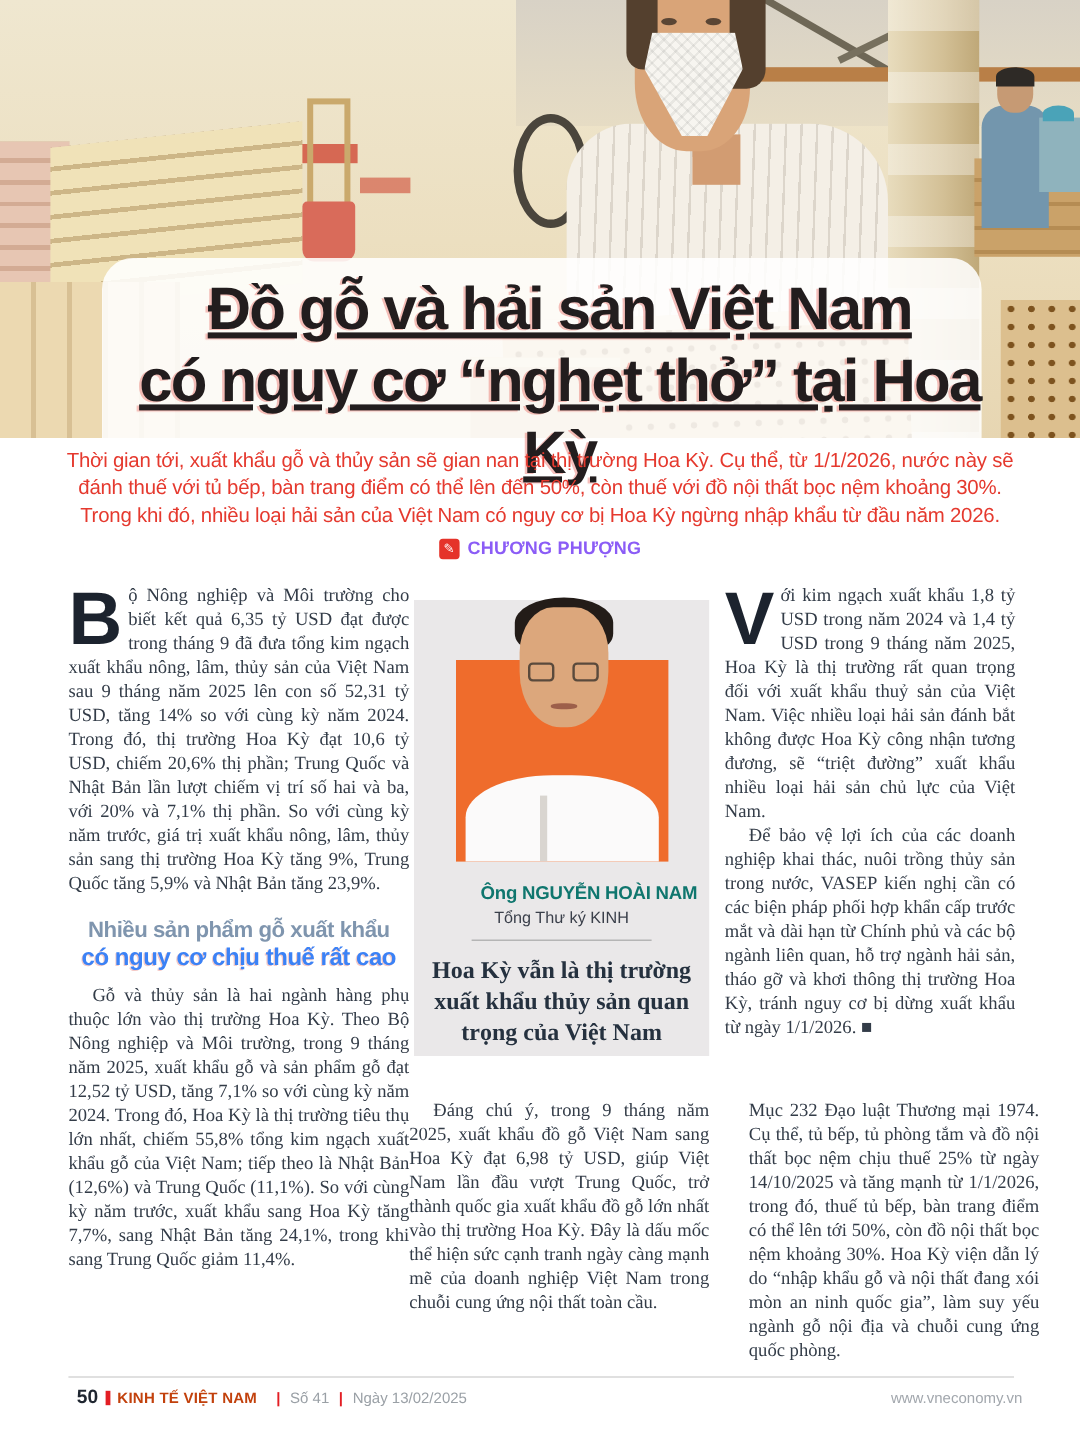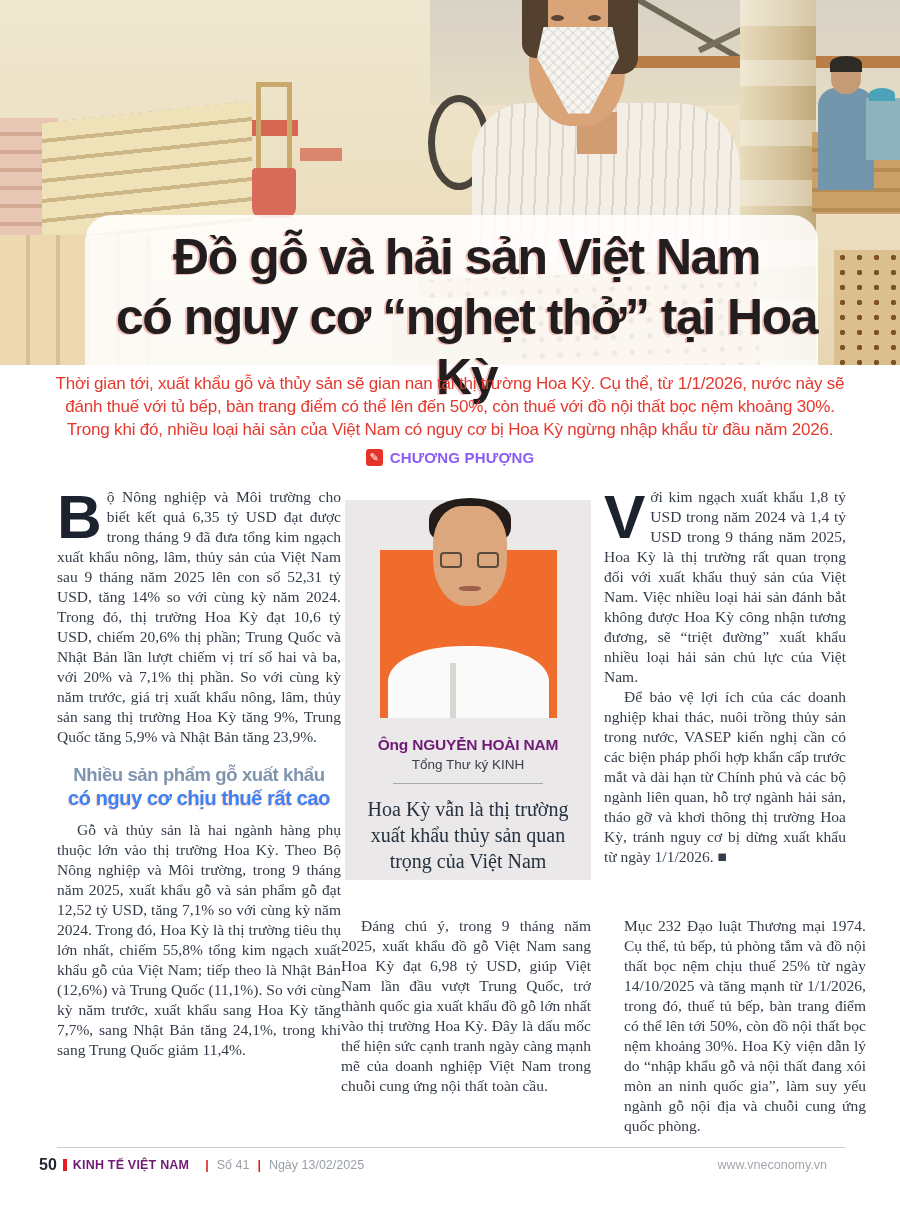--- a/index.html
+++ b/index.html
@@ -51,21 +51,21 @@
              background:radial-gradient(circle,#7d531f 2.5px,rgba(0,0,0,0) 3px) 4px 8px/18px 16px,#e0c38f;
              border-top:12px solid #f0debd;}
   .plainblock{left:392px;top:298px;width:125px;height:70px;background:#d4b888;border-top:8px solid #e9d3a6;}
   .banner1{left:228px;top:120px;width:70px;height:16px;background:#cf4a36;opacity:.8;}
   .banner2{left:300px;top:148px;width:42px;height:13px;background:#cf4a36;opacity:.6;}
   .panel{left:85px;top:215px;width:733px;height:150px;background:rgba(255,255,255,.87);border-radius:26px 26px 0 0;}
   
   .headline{position:absolute;left:85px;top:227px;width:763px;text-align:center;
             font-family:"Liberation Sans",sans-serif;font-weight:800;font-size:50px;line-height:60px;
             color:#221d1e;letter-spacing:-1.5px;
-            text-shadow:-2px 1px 0 rgba(226,48,38,.30);}
+            text-shadow:-2px 1px 0 rgba(226,48,38,.30);text-decoration:underline;}
   
   .standfirst{position:absolute;left:55px;top:372px;width:790px;text-align:center;
               font-family:"Liberation Sans",sans-serif;font-size:17px;line-height:23px;
               color:#e5392e;letter-spacing:-.2px;font-weight:500;}
   .byline{position:absolute;left:0;top:449px;width:900px;display:flex;justify-content:center;align-items:center;gap:7px;}
   .byline-ic{width:17px;height:17px;background:#e5332a;border-radius:3px;color:#fff;
              font-size:11px;line-height:17px;text-align:center;font-family:"DejaVu Sans",sans-serif;}
   .byline-name{font-family:"Liberation Sans",sans-serif;font-weight:800;font-size:15px;color:#8b5cf6;letter-spacing:.2px;}
   
   .col{position:absolute;font-size:15.5px;line-height:20px;text-align:justify;}
@@ -85,33 +85,33 @@
   .graybox{position:absolute;left:345px;top:500px;width:246px;height:380px;background:#eae8e9;}
   .portrait{position:relative;width:100%;height:228px;}
   .orange{position:absolute;left:35px;top:50px;width:177px;height:168px;background:#ef6c2c;overflow:hidden;}
   .p-shirt{position:absolute;left:8px;bottom:-6px;width:161px;height:78px;background:#fbfafa;border-radius:45% 45% 0 0;}
   .p-shirt-shadow{position:absolute;left:70px;bottom:0;width:6px;height:55px;background:#d9d5d0;}
   .p-head{position:absolute;left:88px;top:6px;width:74px;height:100px;background:#dca77c;border-radius:38% 38% 46% 46%;}
   .p-hair{position:absolute;left:84px;top:-2px;width:82px;height:42px;background:#231c18;border-radius:50% 50% 12px 12px;}
   .p-glassL{position:absolute;left:95px;top:52px;width:22px;height:16px;border:2px solid #5a4a3c;border-radius:4px;}
   .p-glassR{position:absolute;left:132px;top:52px;width:22px;height:16px;border:2px solid #5a4a3c;border-radius:4px;}
   .p-mouth{position:absolute;left:114px;top:86px;width:22px;height:5px;background:#9d5f4a;border-radius:40%;}
-  .p-name{margin:8px 10px 0;text-align:center;font-family:"Liberation Sans",sans-serif;font-weight:800;
-          font-size:15.5px;color:#701a75;letter-spacing:-.2px;}
+  .p-name{margin:8px 10px 0;text-align:right;font-family:"Liberation Sans",sans-serif;font-weight:800;
+          font-size:15.5px;color:#0f766e;letter-spacing:-.2px;}
   .p-role{margin:3px 0 0;text-align:center;font-family:"Liberation Sans",sans-serif;font-size:13.5px;color:#3a3f4a;}
   .p-div{width:150px;height:1px;background:#a9a9a9;margin:11px auto 12px;}
-  .p-quote{margin:0 14px;text-align:center;font-family:"Liberation Serif",serif;font-weight:400;
+  .p-quote{margin:0 14px;text-align:center;font-family:"Liberation Serif",serif;font-weight:700;
            font-size:20px;line-height:26px;color:#25313f;}
   
   .footer-line{position:absolute;left:57px;top:1147px;width:788px;height:1px;background:#cccccc;}
-  .footer{position:absolute;left:39px;top:1156px;width:788px;display:flex;align-items:center;
+  .footer{position:absolute;left:64px;top:1156px;width:788px;display:flex;align-items:center;
           font-family:"Liberation Sans",sans-serif;font-size:12.5px;color:#9aa0a6;justify-content:center;}
   .f-num{font-weight:800;font-size:16px;color:#1f2630;margin-right:6px;}
   .f-bar{width:4px;height:12px;background:#e31e24;margin-right:6px;}
-  .f-pub{font-weight:800;color:#701a75;letter-spacing:.2px;margin-right:8px;font-size:12.5px;}
+  .f-pub{font-weight:800;color:#c2410c;letter-spacing:.2px;margin-right:8px;font-size:12.5px;}
   .f-sep{color:#e31e24;margin:0 8px;font-weight:700;}
   .f-right{margin-left:auto;color:#a2a7ad;}
 </style>
 </head>
 <body>
 
 <div id="page">
 
   <div class="hero">
     <div class="roof"></div>

